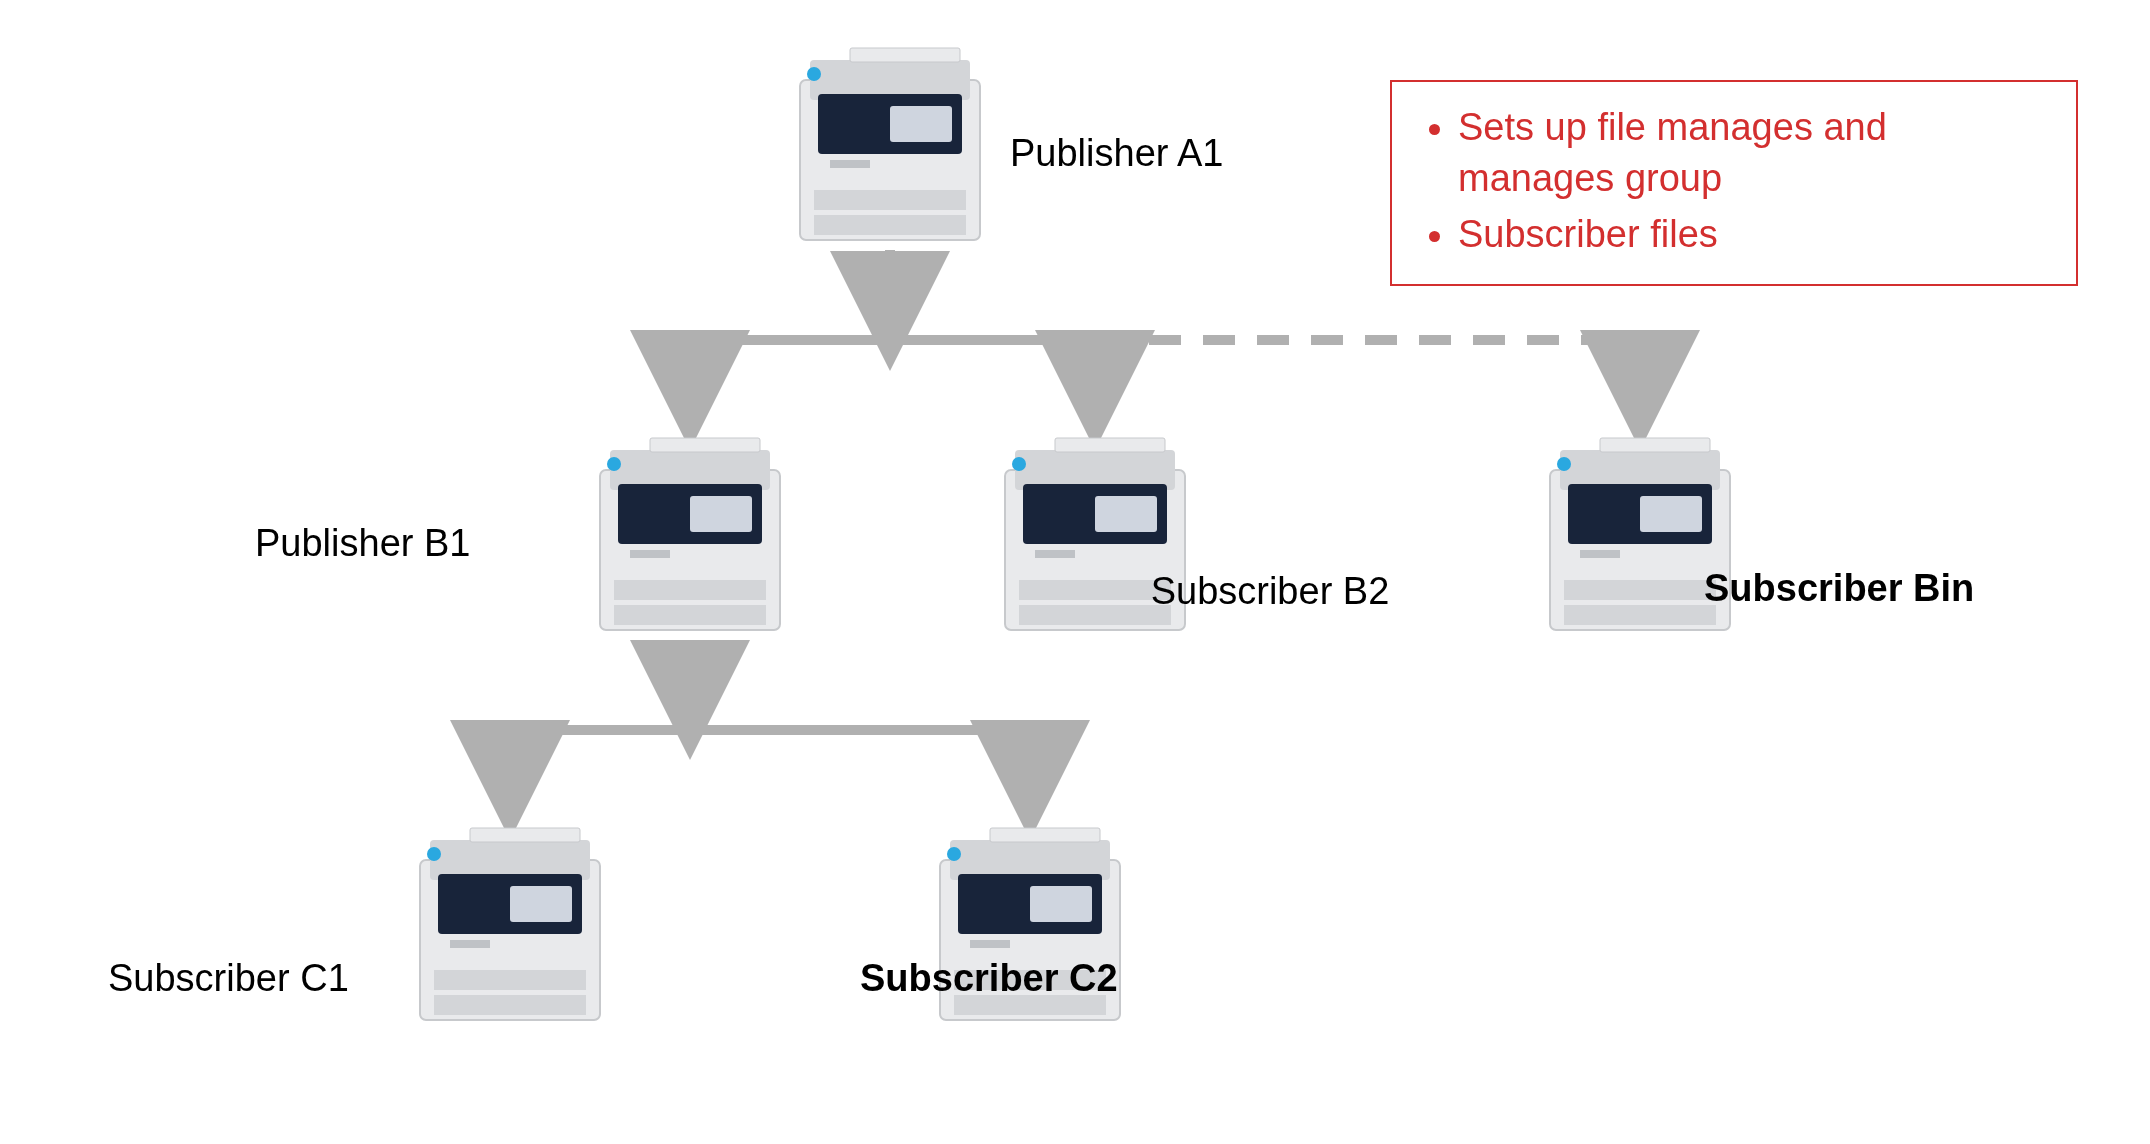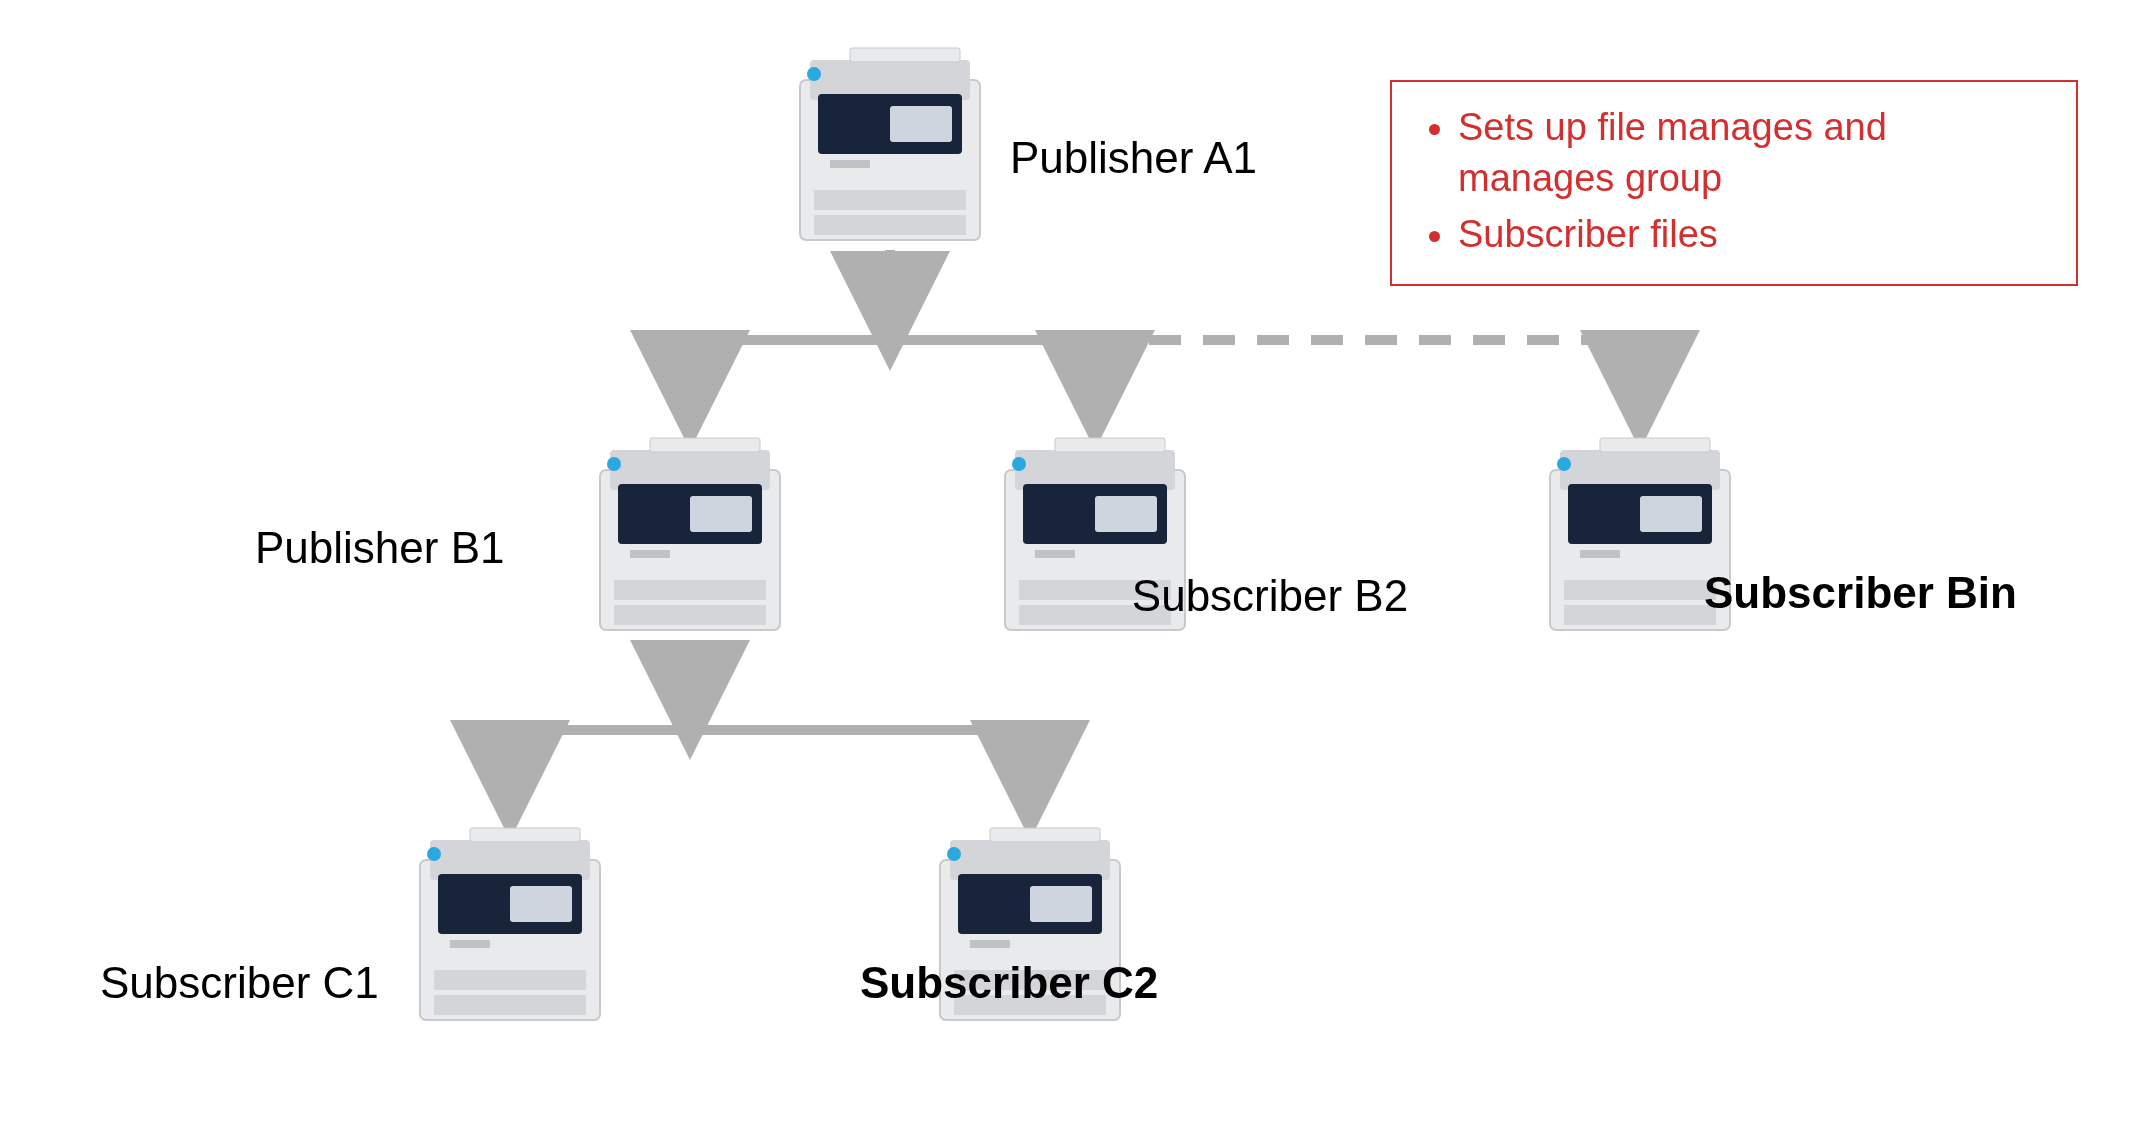--- a/index.html
+++ b/index.html
@@ -20,21 +20,21 @@
     position: absolute;
     width: 200px;
     height: 230px;
   }
   .node svg {
     display: block;
     margin: 0 auto;
   }
   .label {
     position: absolute;
-    font-size: 44px;
+    font-size: 38px;
     color: #000;
     line-height: 1.25;
     white-space: nowrap;
   }
   .callout {
     position: absolute;
     border: 2px solid #d32f2f;
     color: #d32f2f;
     font-size: 38px;
     padding: 20px 30px 20px 24px;
@@ -147,21 +147,21 @@
       <rect x="24" y="170" width="152" height="20" fill="#d3d5d8"></rect>
       <rect x="24" y="195" width="152" height="20" fill="#d3d5d8"></rect>
       <rect x="20" y="40" width="160" height="40" rx="4" fill="#d3d5d8"></rect>
       <rect x="28" y="74" width="144" height="60" rx="4" fill="#18243a"></rect>
       <rect x="100" y="86" width="62" height="36" rx="3" fill="#cfd5df"></rect>
       <circle cx="24" cy="54" r="7" fill="#2aa8e0"></circle>
       <rect x="60" y="28" width="110" height="14" rx="2" fill="#e9eaec" stroke="#c7c9cc"></rect>
       <rect x="40" y="140" width="40" height="8" fill="#bfc2c6"></rect>
     </svg>
   </div>
-  <div class="label" style="left:100px; top:955px;">Subscriber C1</div>
+  <div class="label" style="left:108px; top:955px;">Subscriber C1</div>
 
   <div class="node" style="left:930px; top:800px;">
     <svg width="200" height="230" viewBox="0 0 200 230">
       <rect x="10" y="60" width="180" height="160" rx="6" fill="#e9eaec" stroke="#c7c9cc" stroke-width="2"></rect>
       <rect x="24" y="170" width="152" height="20" fill="#d3d5d8"></rect>
       <rect x="24" y="195" width="152" height="20" fill="#d3d5d8"></rect>
       <rect x="20" y="40" width="160" height="40" rx="4" fill="#d3d5d8"></rect>
       <rect x="28" y="74" width="144" height="60" rx="4" fill="#18243a"></rect>
       <rect x="100" y="86" width="62" height="36" rx="3" fill="#cfd5df"></rect>
       <circle cx="24" cy="54" r="7" fill="#2aa8e0"></circle>

